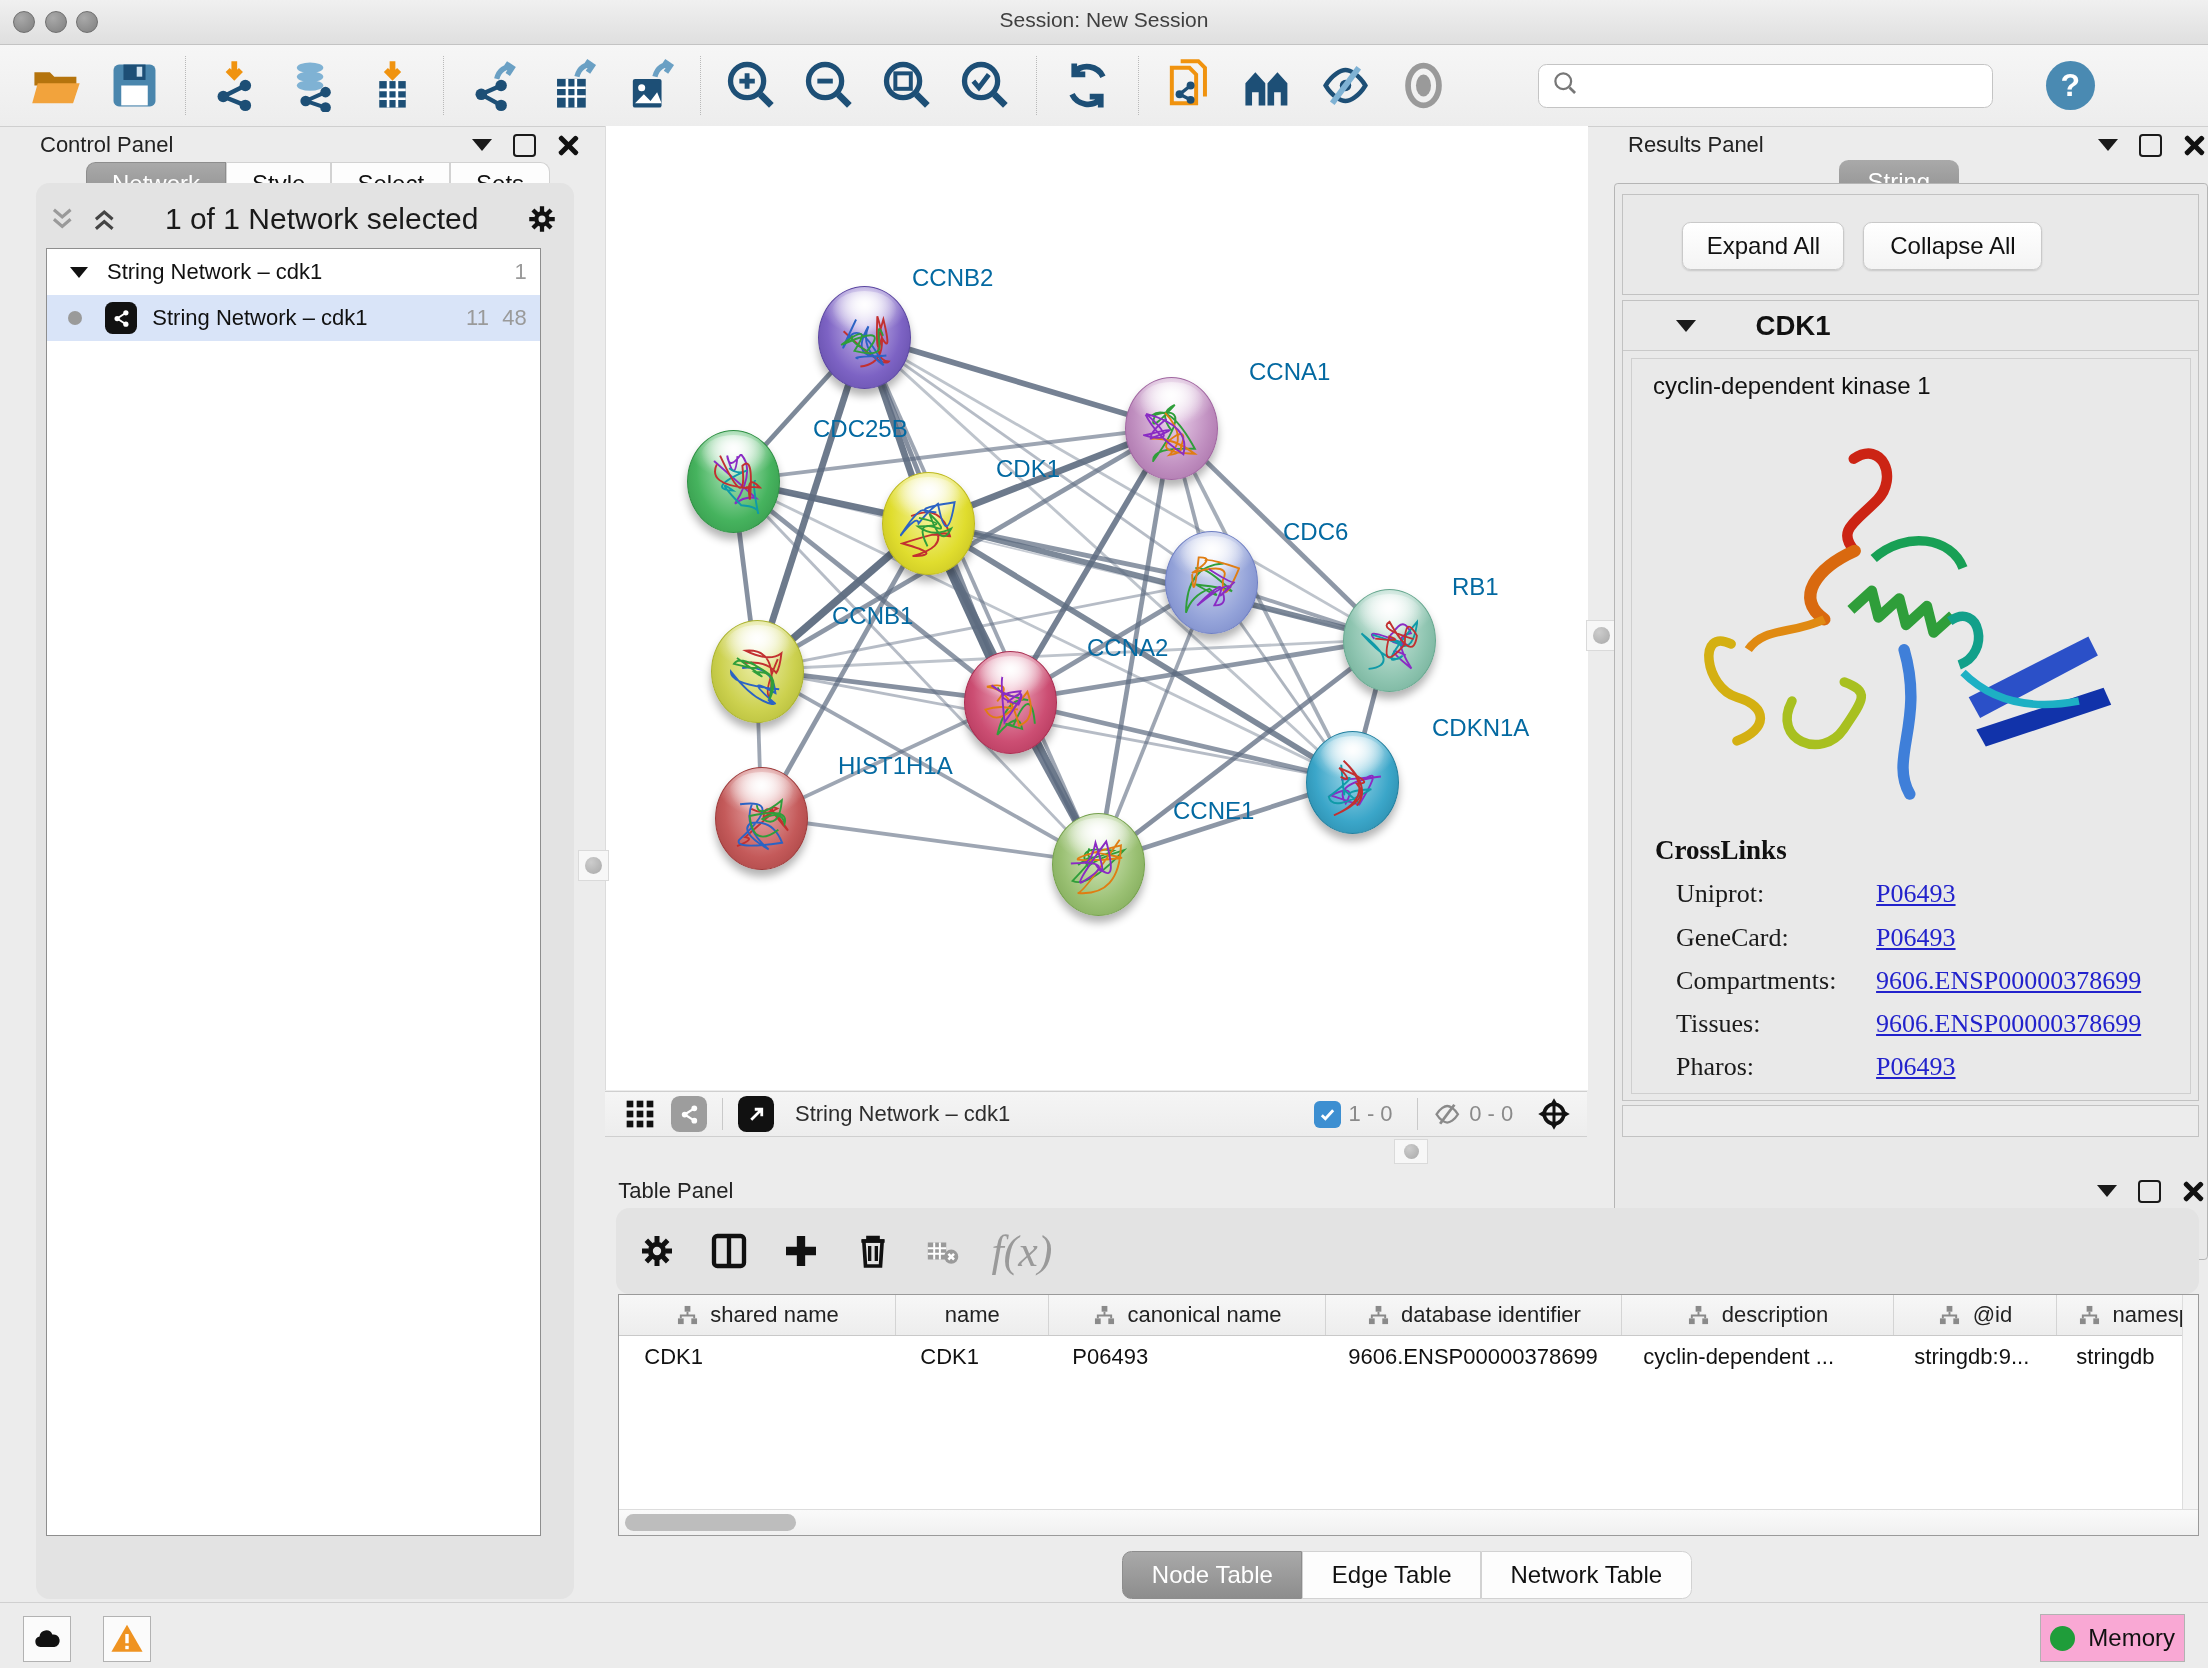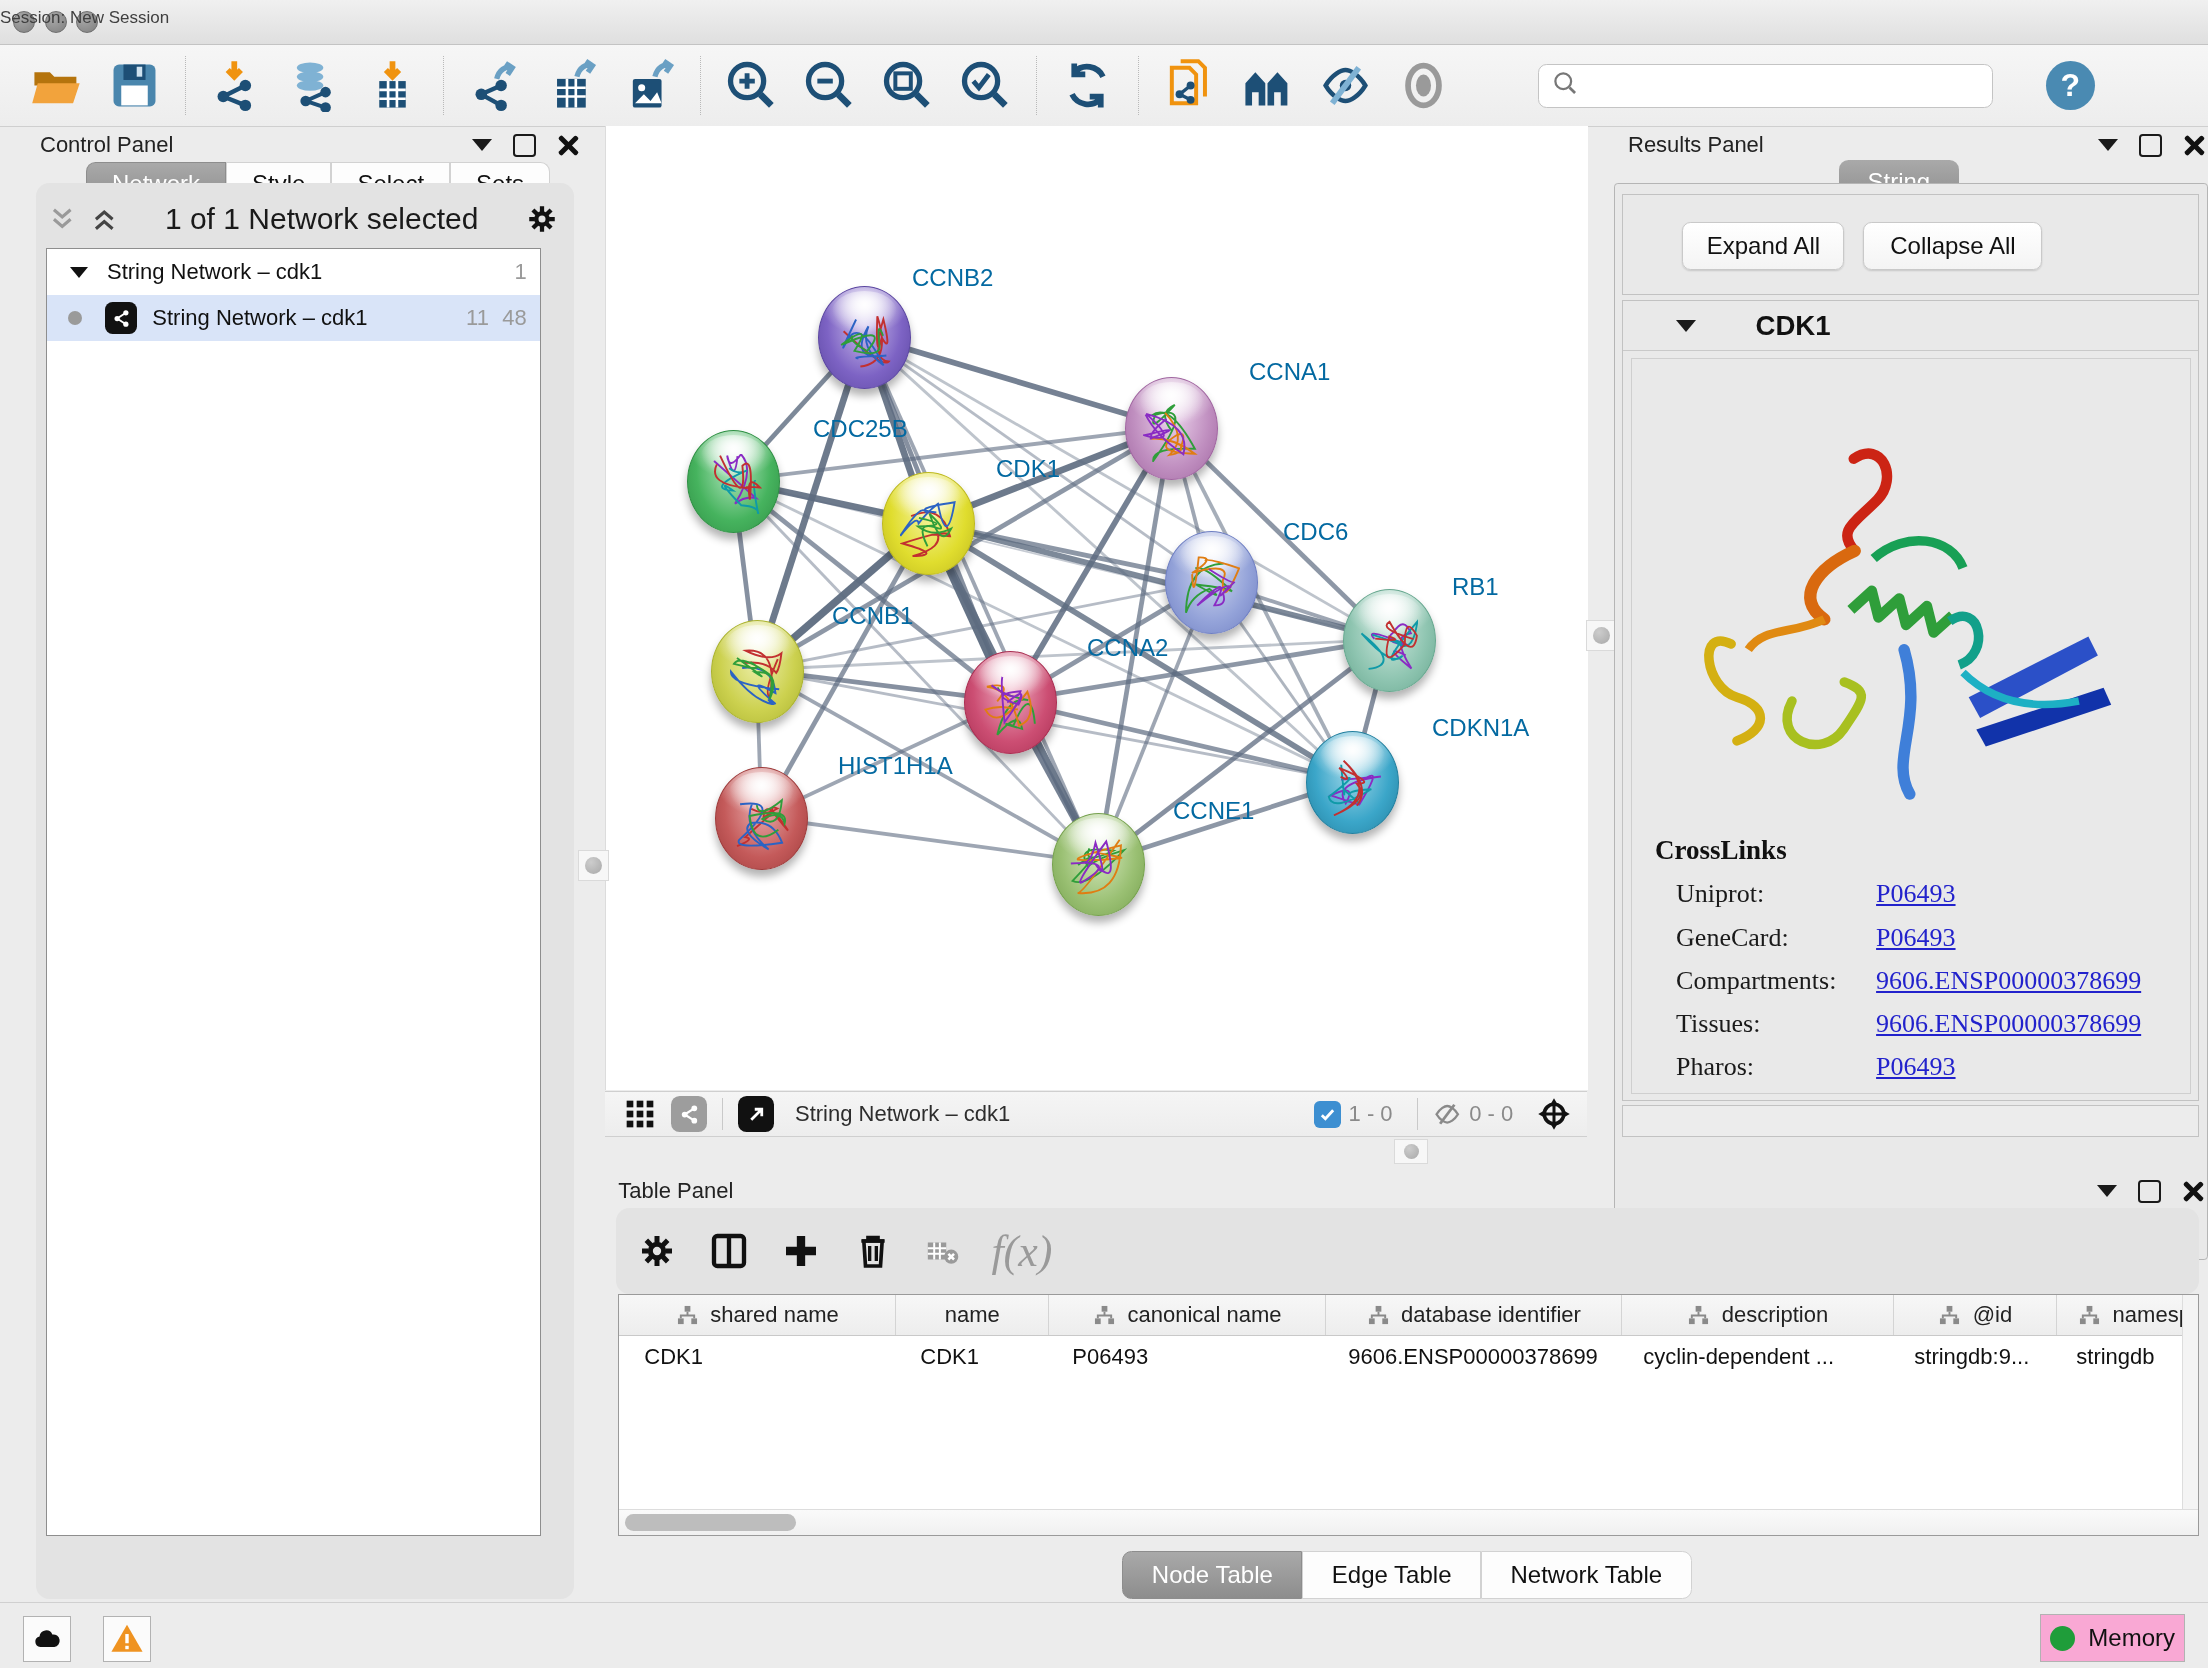--- a/index.html
+++ b/index.html
@@ -4,22 +4,22 @@
 <style>
   html,body{margin:0;padding:0;background:#d6d6d6;}
   #app{position:relative;width:2208px;height:1668px;background:#ececec;
        font-family:"Liberation Sans",sans-serif;overflow:hidden;
        -webkit-font-smoothing:antialiased;}
   
   #titlebar{position:absolute;left:0;top:0;width:2208px;height:44px;
     background:linear-gradient(#f0f0f0,#dfdfdf);border-bottom:1px solid #c3c3c3;}
   .traffic{position:absolute;top:11.4px;width:20px;height:20px;border-radius:50%;
     background:radial-gradient(circle at 35% 30%,#a9a9a9,#7f7f7f);border:1px solid #6f6f6f;}
-  #win-title{position:absolute;top:7.6px;left:0;width:100%;text-align:left;
-    font-size:17px;color:#3f3f3f;}
+  #win-title{position:absolute;top:7.6px;left:0;width:100%;text-align:center;
+    font-size:21px;color:#3f3f3f;}
   
   #toolbar{position:absolute;left:0;top:45px;width:2208px;height:81px;
     background:linear-gradient(#f6f6f6,#ededed);border-bottom:1px solid #cfcfcf;
     display:flex;align-items:center;}
   .tb{width:59px;height:59px;margin:0 9.5px;display:flex;align-items:center;
     justify-content:center;flex:0 0 auto;}
   .tb svg{width:53px;height:53px;}
   .tbsep{width:0;height:59px;border-left:1.9px dotted #b9b9b9;margin:0 11.4px;flex:0 0 auto;}
   #search-wrap{position:relative;margin-left:76px;flex:0 0 auto;}
   #search-input{width:390px;height:42px;border:1.9px solid #c4c4c4;border-radius:8.6px;
@@ -603,20 +603,21 @@
       <div id="rp-btnbox">
         <div class="rp-btn" style="left:59px;width:160px">Expand All</div>
         <div class="rp-btn" style="left:240px;width:177px">Collapse All</div>
       </div>
       <div id="rp-gene-sec">
         <div id="rp-gene-head">
           <span class="caret-down"></span>
           <span id="rp-gene-name">CDK1</span>
         </div>
         <div id="rp-gene-body">
+          <div id="rp-desc">cyclin-dependent kinase 1</div>
           <svg id="structure" width="495" height="399" viewBox="0 0 520 420">
             <path d="M215 45 C245 25 262 65 240 88 S 196 120 216 142" stroke="#cc2414" stroke-width="11" fill="none" stroke-linecap="round"></path>
             <path d="M216 142 C176 160 152 192 184 214" stroke="#d9690f" stroke-width="13" fill="none" stroke-linecap="round"></path>
             <path d="M184 214 C150 230 120 222 104 246" stroke="#e08a12" stroke-width="9" fill="none"></path>
             <path d="M86 240 C 50 222 58 286 92 296 S 124 330 92 342" stroke="#d4b012" stroke-width="10" fill="none" stroke-linecap="round"></path>
             <path d="M150 300 C128 342 182 362 204 330 S 232 290 205 280" stroke="#a8c020" stroke-width="10" fill="none" stroke-linecap="round"></path>
             <path d="M212 204 l22-20 l7 28 l22-20 l7 28 l22-20 l7 28 l20-18" stroke="#2f9e3a" stroke-width="11" fill="none" stroke-linejoin="round"></path>
             <path d="M236 150 C270 120 318 128 330 160" stroke="#18a055" stroke-width="10" fill="none"></path>
             <path d="M316 216 C348 194 360 250 326 262" stroke="#12a08a" stroke-width="10" fill="none"></path>
             <path d="M268 246 C290 322 252 360 274 398" stroke="#3f7fd9" stroke-width="12" fill="none" stroke-linecap="round"></path>

